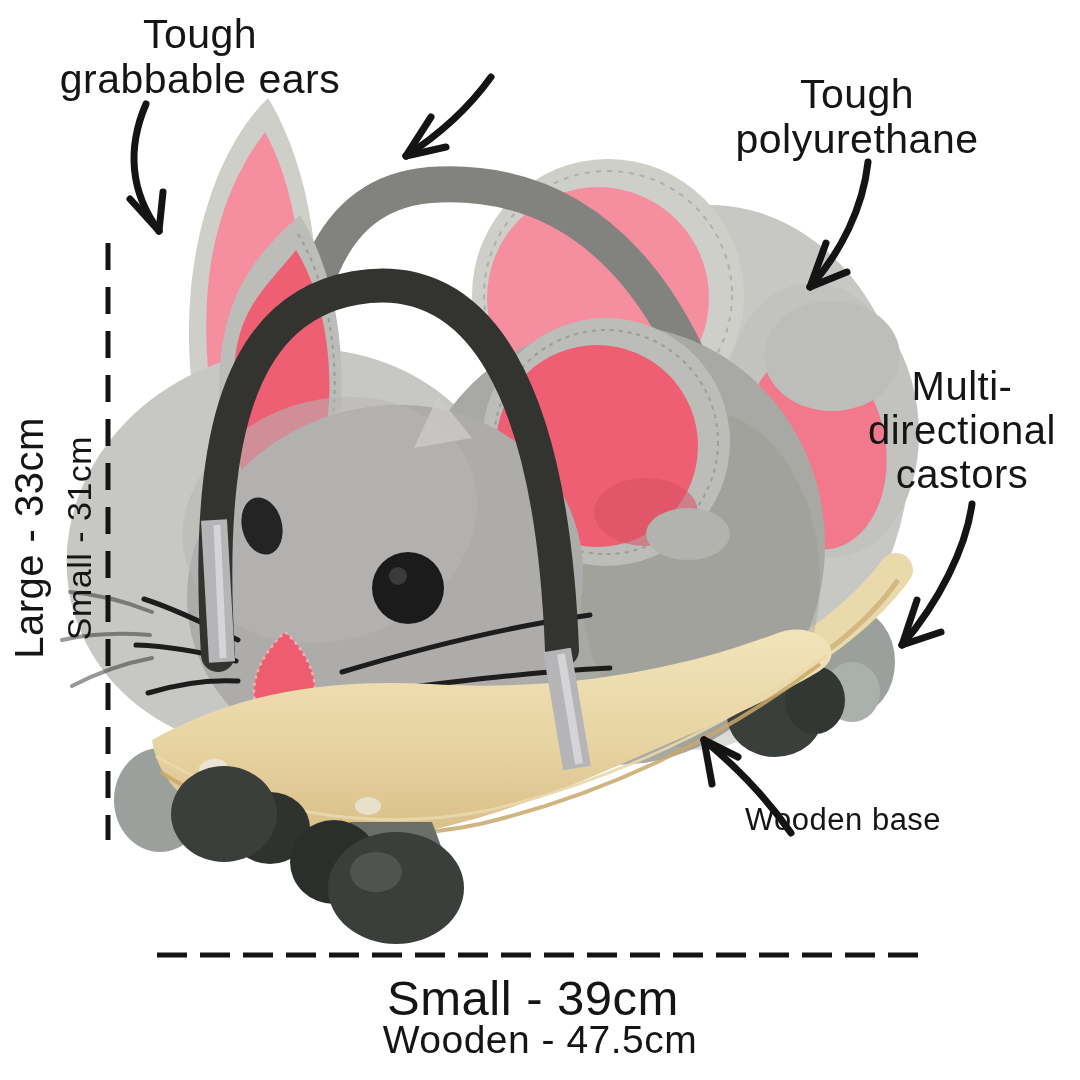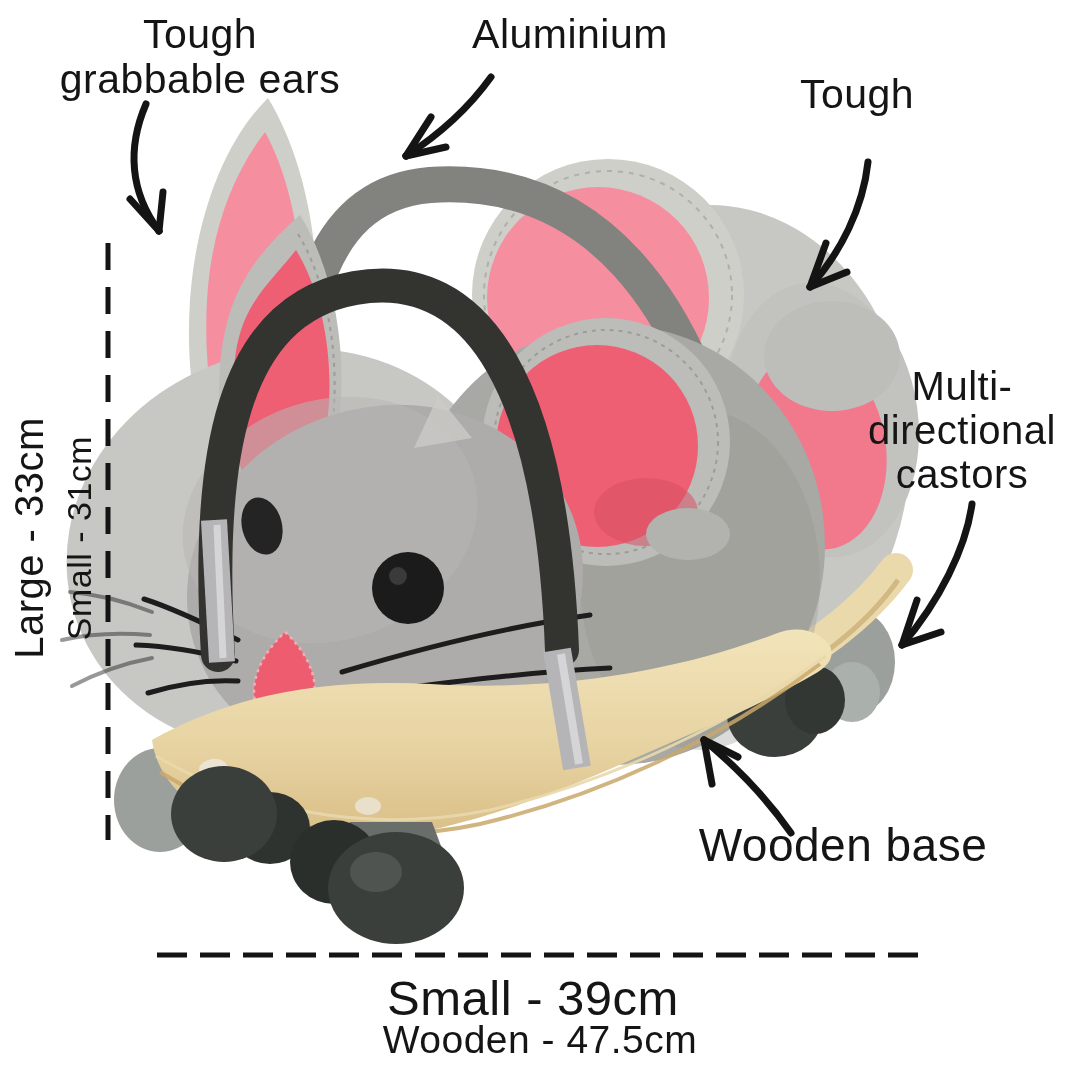--- a/index.html
+++ b/index.html
@@ -177,34 +177,34 @@
     <path d="M 108,243 L 108,840" fill="none" stroke="#141414" stroke-width="5" stroke-dasharray="27 17"></path>
     <path d="M 157,955 L 927,955" fill="none" stroke="#141414" stroke-width="5" stroke-dasharray="30 13"></path>
   </svg>
 
   <div class="callout" style="left:28px;top:12px;width:344px;">
     <span class="l1">Tough</span>
     <span class="l2">grabbable ears</span>
   </div>
 
   <div class="callout" style="left:425px;top:12px;width:290px;">
-    <span class="l1">Aluminium</span>
   </div>
 
   <div class="callout" style="left:692px;top:72px;width:330px;">
     <span class="l1">Tough</span>
+    <span class="l2">polyurethane</span>
   </div>
 
   <div class="callout" style="left:838px;top:364px;width:248px;font-size:40px;">
     <span class="l1">Multi-</span>
     <span class="l2">directional</span>
     <span class="l3">castors</span>
   </div>
 
-  <div class="callout" style="left:688px;top:820px;width:310px;font-size:46px;">
+  <div class="callout" style="left:688px;top:803px;width:310px;font-size:31px;">
     <span class="l1">Wooden base</span>
   </div>
 
   <div class="dim vert" style="left:-134px;top:514px;width:330px;height:48px;font-size:40px;">Large - 33cm</div>
 
   <div class="dim vert" style="left:-69px;top:517px;width:300px;height:42px;font-size:34px;">Small - 31cm</div>
 
   <div class="dim" style="left:383px;top:970px;width:300px;font-size:49px;">Small - 39cm</div>
 
   <div class="dim" style="left:365px;top:1018px;width:350px;font-size:39px;">Wooden - 47.5cm</div>

